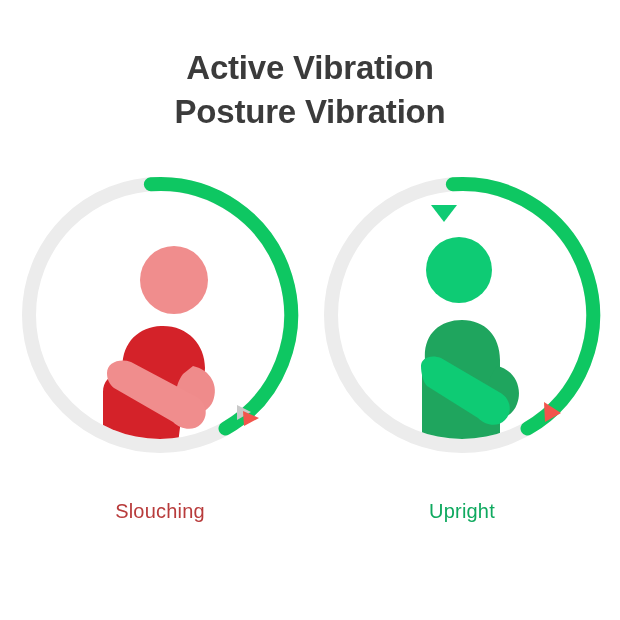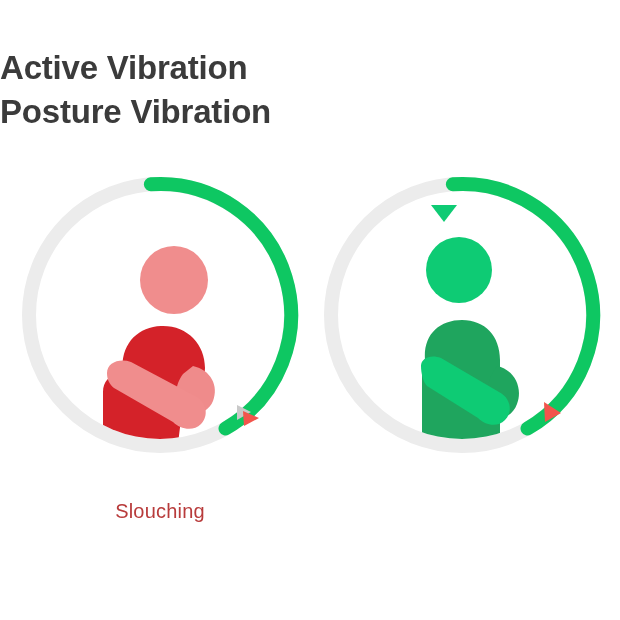--- a/index.html
+++ b/index.html
@@ -19,20 +19,21 @@
     height: 620px;
     background: #ffffff;
   }
 
   
   .title-block {
     position: absolute;
     top: 46px;
     left: 0;
     width: 620px;
+    text-align: center;
   }
   .title-line {
     font-size: 33px;
     font-weight: bold;
     color: #3b3b3b;
     letter-spacing: -0.2px;
     line-height: 44px;
   }
 
   
@@ -176,16 +177,17 @@
                      C 180 258, 168 255, 161 248
                      L 110 216
                      C 106 212, 104 203, 104 196 Z" fill="#0ecb74"></path>
           </g>
 
           <polygon points="114,35 140,35 127,52" fill="#0ecb74"></polygon>
 
           <polygon points="227,232 244,243 228,252" fill="#f2544c"></polygon>
         </svg>
       </div>
+      <div class="caption caption-upright">Upright</div>
     </div>
 
   </div>
 </div>
 
 </body></html>

